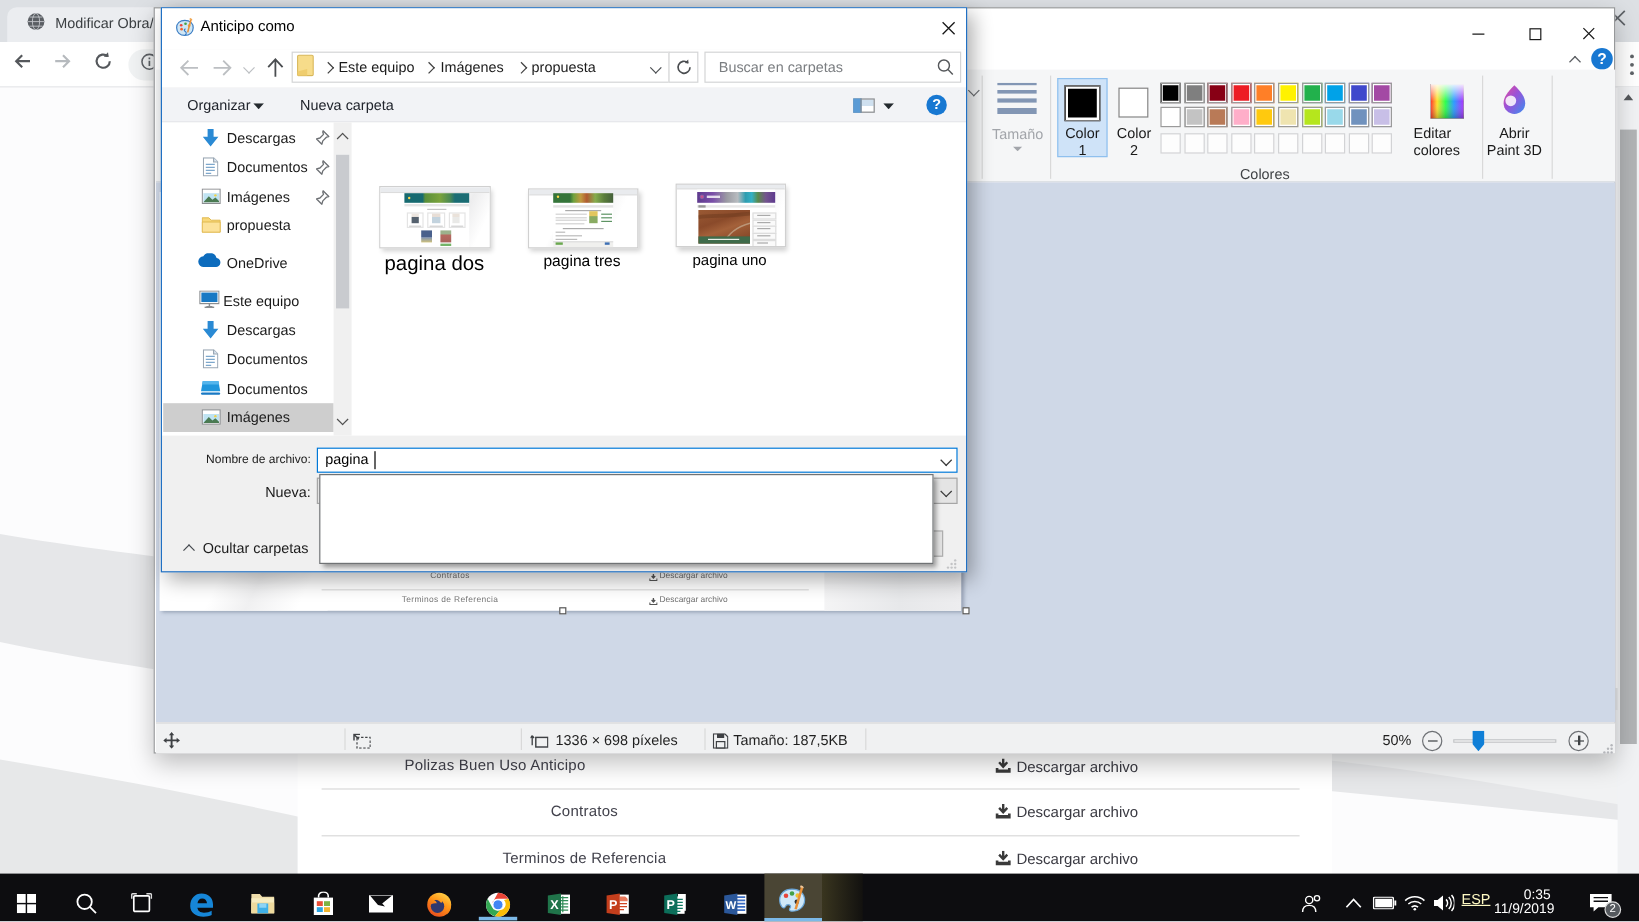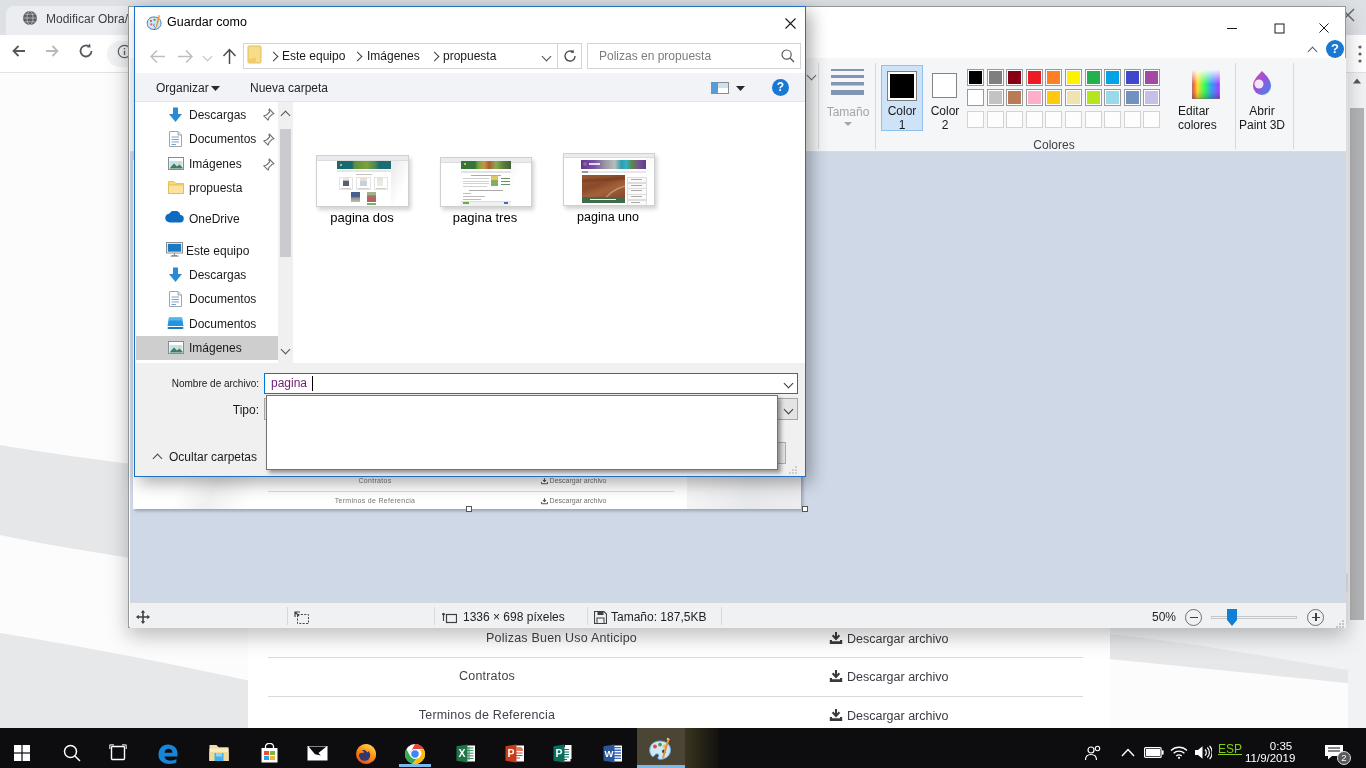--- a/index.html
+++ b/index.html
@@ -59,21 +59,21 @@
     <svg class="abs" style="left:0;top:0;" width="1366" height="695" viewBox="0 0 1366 695">
       <path d="M0 372 C250 415 750 445 1366 502 L1366 612 C750 548 250 515 0 462 Z" fill="#e6e7e9"></path>
       <path d="M0 560 C220 596 420 645 590 695 L0 695 Z" fill="#e7e8e9"></path>
       <path d="M1100 560 C1200 570 1300 590 1366 600 L1366 520 C1300 515 1200 510 1100 505 Z" fill="#f1f2f3"></path>
     </svg>
 
     <div class="abs" style="left:248px;top:0;width:862px;height:695px;background:#ffffff;"></div>
   </div>
 
   <div id="rows" class="abs" style="left:0;top:0;width:1366px;height:768px;font-size:12.5px;color:#42424c;">
-    <div class="abs" style="left:337px;top:631px;width:300px;text-align:right;letter-spacing:0.2px;">Polizas Buen Uso Anticipo</div>
+    <div class="abs" style="left:337px;top:631px;width:300px;text-align:left;letter-spacing:0.2px;">Polizas Buen Uso Anticipo</div>
     <div class="abs" style="left:268px;top:657px;width:815px;height:1px;background:#d9d9d9;"></div>
     <div class="abs" style="left:337px;top:669px;width:300px;text-align:center;letter-spacing:0.2px;">Contratos</div>
     <div class="abs" style="left:268px;top:696px;width:815px;height:1px;background:#d9d9d9;"></div>
     <div class="abs" style="left:337px;top:708px;width:300px;text-align:center;letter-spacing:0.2px;">Terminos de Referencia</div>
     <svg class="abs" style="left:829px;top:632px;" width="14" height="13" viewBox="0 0 14 13">
       <path d="M7 0 V6 M3.6 3.2 L7 6.9 L10.4 3.2" stroke="#3a3a3a" stroke-width="2" fill="none"></path>
       <path d="M0.8 8 L3 8 L3 9.2 L11 9.2 L11 8 L13.2 8 L13.2 12 L0.8 12 Z" fill="#3a3a3a"></path>
     </svg>
     <div class="abs" style="left:847px;top:632px;letter-spacing:0px;color:#3a3a42;">Descargar archivo</div>
     <svg class="abs" style="left:829px;top:670px;" width="14" height="13" viewBox="0 0 14 13">
@@ -276,21 +276,21 @@
   <div class="abs" style="left:0;top:0;width:670px;height:34px;background:#fff;"></div>
   <svg class="abs" style="left:11px;top:8px;" width="17" height="16" viewBox="0 0 17 16">
     <path d="M8 2 C12.4 2 15 4.6 15 8.2 C15 12 12 14.5 8 14.5 C4 14.5 1.2 12 1.2 8.2 C1.2 4.6 3.8 2 8 2 Z M8 14.5 C9.5 13.4 9.5 12 8.4 11.3 C7.3 10.6 7.2 9.4 8.6 9" fill="#cfe6f5" stroke="#3b7dc4" stroke-width="1"></path>
     <circle cx="5" cy="6" r="1.1" fill="#e8443c"></circle>
         <circle cx="8.6" cy="4.8" r="1.1" fill="#43a047"></circle>
         <circle cx="11.6" cy="6.4" r="1.1" fill="#f2a72e"></circle>
         <circle cx="5.3" cy="9.3" r="1.1" fill="#f2642e"></circle>
     <path d="M12.5 1 L9.8 11.8 L11 12.1 L13.8 1.6 Z" fill="#e8913a"></path>
     <path d="M12.3 0 C13.4 0.2 14.2 0.8 14.3 1.8 L11.8 1.2 Z" fill="#f0a54e"></path>
   </svg>
-  <div class="abs" style="left:32px;top:8px;font-size:12.5px;color:#000;">Guardar como</div>
+  <div class="abs" style="left:32px;top:8px;font-size:12.5px;color:#000;">Anticipo como</div>
   <svg class="abs" style="left:649px;top:10px;" width="13" height="13" viewBox="0 0 13 13">
     <path d="M1.5 1.5 L11.5 11.5 M11.5 1.5 L1.5 11.5" stroke="#1a1a1a" stroke-width="1.1"></path>
   </svg>
 
   <div class="abs" style="left:0;top:34px;width:670px;height:32px;background:#fff;"></div>
   <svg class="abs" style="left:14px;top:42px;" width="17" height="15" viewBox="0 0 17 15">
     <path d="M16 7.5 H2 M8 1.5 L2 7.5 L8 13.5" stroke="#bcbfc2" stroke-width="1.5" fill="none"></path>
   </svg>
   <svg class="abs" style="left:42px;top:42px;" width="17" height="15" viewBox="0 0 17 15">
     <path d="M1 7.5 H15 M9 1.5 L15 7.5 L9 13.5" stroke="#bcbfc2" stroke-width="1.5" fill="none"></path>
@@ -313,21 +313,21 @@
   <div class="abs" style="left:308px;top:42px;font-size:12px;color:#1a1a1a;">propuesta</div>
   <div class="chevd abs" style="left:408px;top:46px;border-color:#4a4d50;"></div>
 
   <div class="abs" style="left:422px;top:36px;width:25px;height:26px;background:#fff;border:1px solid #d4d5d6;box-sizing:border-box;"></div>
   <svg class="abs" style="left:428px;top:42px;" width="14" height="14" viewBox="0 0 14 14">
     <path d="M12 7 a5 5 0 1 1 -1.7 -3.7" stroke="#4a4d50" stroke-width="1.4" fill="none"></path>
     <path d="M10.5 0.5 L10.8 4 L7.5 3.4 Z" fill="#4a4d50"></path>
   </svg>
 
   <div class="abs" style="left:452px;top:36px;width:214px;height:26px;background:#fff;border:1px solid #d4d5d6;box-sizing:border-box;"></div>
-  <div class="abs" style="left:464px;top:42px;font-size:12px;color:#7a7d80;">Polizas en propuesta</div>
+  <div class="abs" style="left:464px;top:42px;font-size:12px;color:#7a7d80;">Buscar en carpetas</div>
   <svg class="abs" style="left:646px;top:42px;" width="14" height="14" viewBox="0 0 14 14">
     <circle cx="5.6" cy="5.6" r="4.6" fill="none" stroke="#55585b" stroke-width="1.2"></circle>
     <path d="M9 9 L13 13" stroke="#55585b" stroke-width="1.2"></path>
   </svg>
 
   <div class="abs" style="left:0;top:66px;width:670px;height:29px;background:#f2f3f6;border-bottom:1px solid #e4e5e9;box-sizing:border-box;"></div>
   <div class="abs" style="left:21px;top:74px;font-size:12px;color:#20242c;">Organizar</div>
   <svg class="abs" style="left:76px;top:79px;" width="9" height="5" viewBox="0 0 9 5">
         <path d="M0 0 L4.5 5 L9 0 Z" fill="#24292e"></path>
       </svg>
@@ -431,21 +431,21 @@
       <div class="abs" style="left:26px;top:22px;width:6px;height:8px;background:linear-gradient(180deg,#ece5df 30%,#55616e 34%);"></div>
       <div class="abs" style="left:43px;top:22px;width:7px;height:8px;background:linear-gradient(180deg,#e8ded6 32%,#c3d3de 38%);"></div>
       <div class="abs" style="left:60px;top:22px;width:6px;height:8px;background:linear-gradient(180deg,#eae2da 32%,#e9e9e7 38%);"></div>
       <div class="abs" style="left:24px;top:31.5px;width:10px;height:1px;background:#cfcfcf;"></div>
       <div class="abs" style="left:41px;top:31.5px;width:11px;height:1px;background:#cfcfcf;"></div>
       <div class="abs" style="left:59px;top:31.5px;width:10px;height:1px;background:#cfcfcf;"></div>
       <div class="abs" style="left:34px;top:36px;width:9px;height:10px;background:linear-gradient(180deg,#49608c 52%,#7c8fb4 56%,#cfc27c 100%);"></div>
       <div class="abs" style="left:50px;top:36px;width:9px;height:10px;background:linear-gradient(180deg,#9cb28c 30%,#b66a60 38%,#a8625a 100%);"></div>
       <div class="abs" style="left:50px;top:46.5px;width:9px;height:2px;background:#74b468;"></div>
     </div>
-    <div class="abs" style="left:-3px;top:108px;width:140px;text-align:center;font-size:13px;color:#000;">pagina dos</div>
+    <div class="abs" style="left:-3px;top:108px;width:140px;text-align:center;font-size:17px;color:#000;">pagina dos</div>
     <div id="thumb2" class="abs" style="left:145px;top:55px;width:90px;height:48px;background:#fff;border:1px solid #d0d0d0;box-shadow:2px 3px 4px rgba(0,0,0,0.18);overflow:hidden;">
       <div class="abs" style="left:0;top:0;width:90px;height:4px;background:#e9ebee;border-bottom:1px solid #dcdcdc;"></div>
       <div class="abs" style="left:0;top:5px;width:90px;height:43px;background:linear-gradient(115deg,#fff 30%,#e9e9ea 48%,#fff 75%);"></div>
       <div class="abs" style="left:20px;top:4px;width:50px;height:44px;background:#fff;"></div>
       <div class="abs" style="left:20px;top:3px;width:50px;height:8px;background:linear-gradient(90deg,#35753a 0%,#35753a 28%,#6fa23e 34%,#c09a40 46%,#b05a32 56%,#86ad4e 70%,#5a7d3c 85%,#44603a 100%);"></div>
       <div class="abs" style="left:23px;top:5px;width:2px;height:2px;background:#ffd94a;border-radius:50%;"></div>
       <div class="abs" style="left:20px;top:13px;width:50px;height:1.5px;background:#e3e3e3;"></div>
       <div class="abs" style="left:30px;top:16.5px;width:30px;height:1.5px;background:#aaa;"></div>
       <div class="abs" style="left:22px;top:20px;width:26px;height:1px;background:#d2d2d2;"></div>
       <div class="abs" style="left:22px;top:22.5px;width:26px;height:1px;background:#d2d2d2;"></div>
@@ -489,24 +489,24 @@
       <div class="abs" style="left:67px;top:30.5px;width:11px;height:1px;background:#aaa;"></div>
       <div class="abs" style="left:67px;top:36.2px;width:11px;height:1px;background:#aaa;"></div>
       <div class="abs" style="left:67px;top:41.9px;width:11px;height:1px;background:#aaa;"></div>
       <div class="abs" style="left:67px;top:47.6px;width:9px;height:1px;background:#aaa;"></div>
     </div>
     <div class="abs" style="left:243px;top:108px;width:140px;text-align:center;font-size:12.5px;color:#000;">pagina uno</div>
   </div>
 
   <div class="abs" style="left:14px;top:371px;width:110px;text-align:right;font-size:10px;color:#1a1a1a;">Nombre de archivo:</div>
   <div class="abs" style="left:129px;top:366px;width:534px;height:21px;background:#fff;border:1px solid #0078d7;box-sizing:border-box;"></div>
-  <div class="abs" style="left:136px;top:369px;font-size:12px;color:#701a75;">pagina</div>
+  <div class="abs" style="left:136px;top:369px;font-size:12px;color:#000000;">pagina</div>
   <div class="abs" style="left:177px;top:369px;width:1px;height:15px;background:#000;"></div>
   <div class="chevd abs" style="left:650px;top:373px;border-color:#3a3a3a;"></div>
-  <div class="abs" style="left:14px;top:396px;width:110px;text-align:right;font-size:12px;color:#1a1a1a;">Tipo:</div>
+  <div class="abs" style="left:14px;top:396px;width:110px;text-align:right;font-size:12px;color:#1a1a1a;">Nueva:</div>
   <div class="abs" style="left:129px;top:391px;width:534px;height:22px;background:#e4e4e4;border:1px solid #a6a6a6;box-sizing:border-box;"></div>
   <div class="chevd abs" style="left:650px;top:399px;border-color:#3a3a3a;"></div>
 
   <div class="abs" style="left:566px;top:435px;width:85px;height:22px;background:#e1e1e1;border:1px solid #adadad;box-sizing:border-box;"></div>
 
   <div class="abs" style="left:131px;top:388px;width:512px;height:75px;background:#fff;border:1px solid #707375;box-sizing:border-box;box-shadow:3px 3px 4px rgba(0,0,0,0.38);"></div>
 
   <div class="chevu abs" style="left:19px;top:448px;border-color:#41464b;"></div>
   <div class="abs" style="left:34px;top:443px;font-size:12px;color:#1a1a1a;">Ocultar carpetas</div>
   <svg class="abs" style="left:653px;top:458px;" width="10" height="10" viewBox="0 0 10 10">
@@ -644,21 +644,21 @@
     <rect x="18" y="3.4" width="1.6" height="4.2" fill="#fff"></rect>
   </svg>
   <svg class="abs" style="left:1170px;top:18px;" width="18" height="13" viewBox="0 0 18 13">
     <path d="M1 4.5 a11.5 11.5 0 0 1 16 0 M3.6 7.3 a8 8 0 0 1 10.8 0 M6.3 10 a4.3 4.3 0 0 1 5.4 0" stroke="#fff" stroke-width="1.3" fill="none"></path>
     <circle cx="9" cy="11.8" r="1.1" fill="#fff"></circle>
   </svg>
   <svg class="abs" style="left:1194px;top:17px;" width="18" height="15" viewBox="0 0 18 15">
     <path d="M1 5 H4 L8.5 1.2 V13.8 L4 10 H1 Z" fill="#fff"></path>
     <path d="M11 4.5 a4 4 0 0 1 0 6 M13.3 2.5 a7 7 0 0 1 0 10 M15.6 0.8 a10 10 0 0 1 0 13.4" stroke="#fff" stroke-width="1.2" fill="none"></path>
   </svg>
-  <div class="abs" style="left:1218px;top:14px;font-size:12px;color:#84cc16;text-decoration:underline;">ESP</div>
+  <div class="abs" style="left:1218px;top:14px;font-size:12px;color:#fef9c3;text-decoration:underline;">ESP</div>
   <div class="abs" style="left:1250px;top:12px;width:62px;text-align:center;font-size:11.5px;color:#fff;">0:35</div>
   <div class="abs" style="left:1245px;top:24px;width:62px;font-size:11.5px;color:#fff;">11/9/2019</div>
   <svg class="abs" style="left:1324px;top:15px;" width="20" height="18" viewBox="0 0 20 18">
     <path d="M1 2 H19 V13 H8 L4 16.5 V13 H1 Z" fill="#fff"></path>
     <path d="M4 5 H16 M4 8 H16" stroke="#0d0d10" stroke-width="1.2"></path>
   </svg>
   <div class="abs" style="left:1337px;top:23px;width:14px;height:14px;border-radius:50%;background:#55595e;border:1.5px solid #dadada;box-sizing:border-box;"></div>
   <div class="abs" style="left:1337px;top:23.5px;width:14px;text-align:center;font-size:9.5px;color:#fff;">2</div>
 </div>
 

